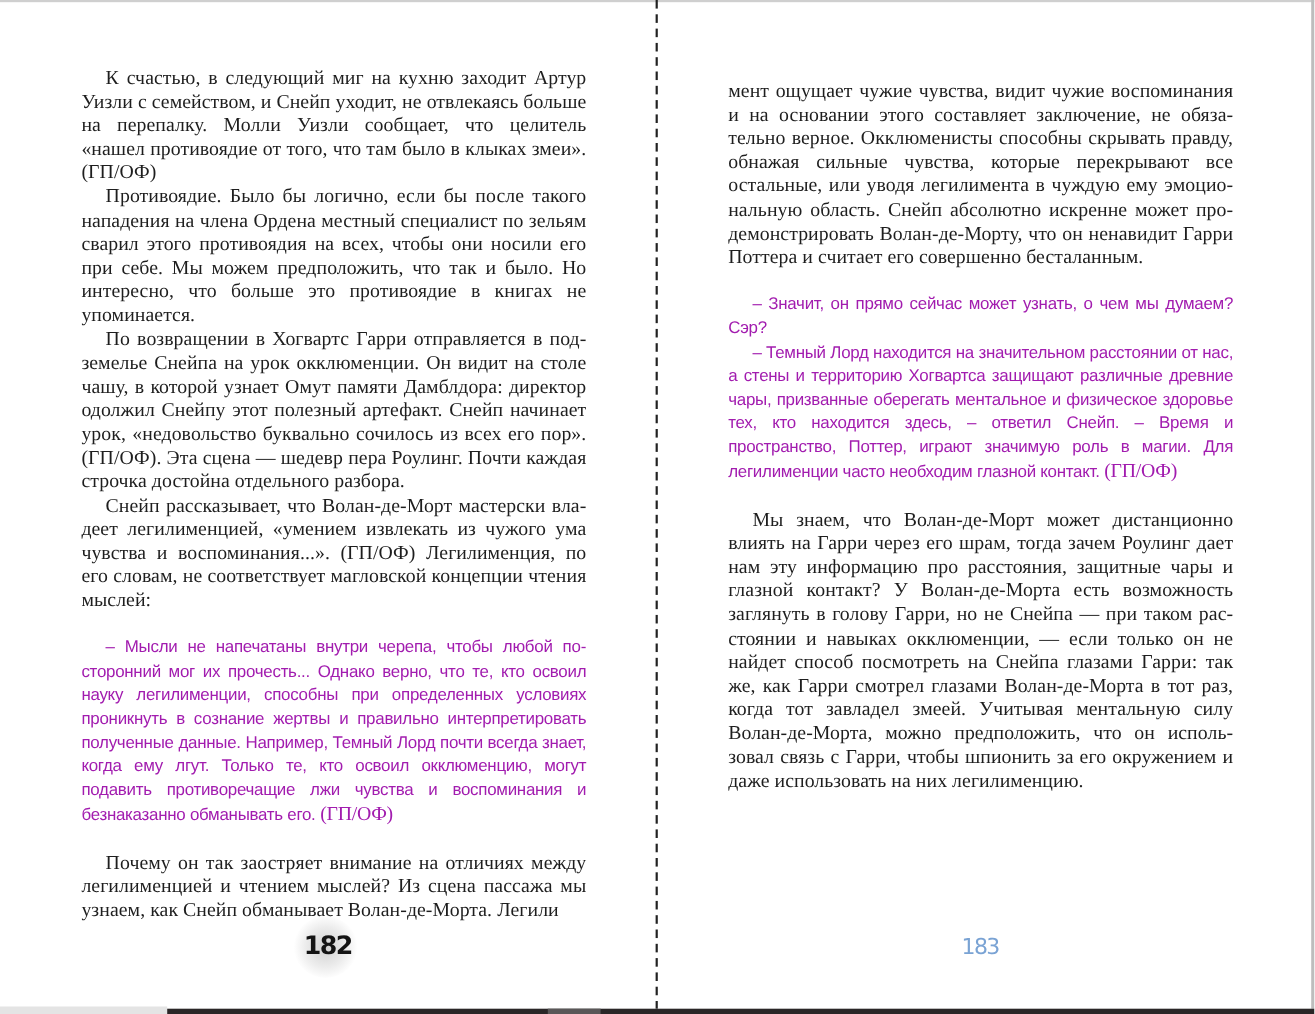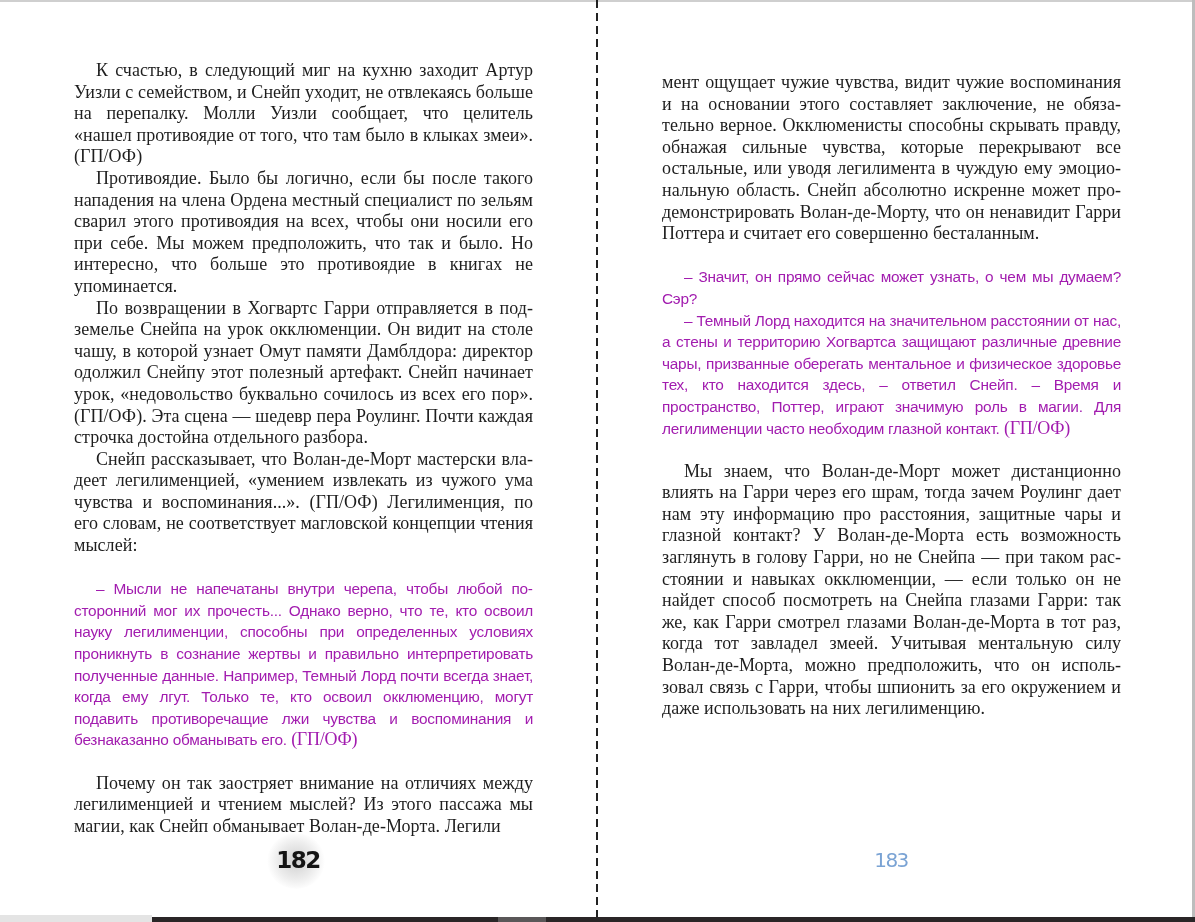--- a/index.html
+++ b/index.html
@@ -62,21 +62,21 @@
 
 <div class="page left">
   <div class="col">
     <p class="serif indent">К счастью, в следующий миг на кухню заходит Артур Уизли с семейством, и Снейп уходит, не отвлекаясь больше на перепалку. Молли Уизли сообщает, что целитель «нашел противоядие от того, что там было в клыках змеи». (ГП/ОФ)</p>
     <p class="serif indent">Противоядие. Было бы логично, если бы после такого нападения на члена Ордена местный специалист по зельям сварил этого противоядия на всех, чтобы они носили его при себе. Мы можем предположить, что так и было. Но интерес­но, что больше это противоядие в книгах не упоминается.</p>
     <p class="serif indent">По возвращении в Хогвартс Гарри отправляется в под­земелье Снейпа на урок окклюменции. Он видит на столе чашу, в которой узнает Омут памяти Дамблдора: директор одолжил Снейпу этот полезный артефакт. Снейп начинает урок, «недовольство буквально сочилось из всех его пор». (ГП/ОФ). Эта сцена — шедевр пера Роулинг. Почти каждая строчка достойна отдельного разбора.</p>
     <p class="serif indent">Снейп рассказывает, что Волан-де-Морт мастерски вла­деет легилименцией, «умением извлекать из чужого ума чувства и воспоминания...». (ГП/ОФ) Легилименция, по его словам, не соответствует магловской концепции чте­ния мыслей:</p>
     <div class="gap"></div>
     <p class="sans indent"><span>– Мысли не напечатаны внутри черепа, чтобы любой по­сторонний мог их прочесть... Однако верно, что те, кто освоил науку легилименции, способны при определенных условиях проникнуть в сознание жертвы и правильно интерпрети­ровать полученные данные. Например, Темный Лорд почти всегда знает, когда ему лгут. Только те, кто освоил окклю­менцию, могут подавить противоречащие лжи чувства и вос­поминания и безнаказанно обманывать его.</span><span class="src"> (ГП/ОФ)</span></p>
     <div class="gap"></div>
-    <p class="serif indent">Почему он так заостряет внимание на отличиях между легилименцией и чтением мыслей? Из этого пассажа мы магии, как Снейп обманывает Волан-де-Морта. Легили­</p>
+    <p class="serif indent">Почему он так заостряет внимание на отличиях между легилименцией и чтением мыслей? Из сцена пассажа мы узнаем, как Снейп обманывает Волан-де-Морта. Легили­</p>
   </div>
   <div class="page-num left-num"><span>182</span></div>
 </div>
 
 <div class="divider"></div>
 
 <div class="page right">
   <div class="col">
     <p class="serif">мент ощущает чужие чувства, видит чужие воспоминания и на основании этого составляет заключение, не обяза­тельно верное. Окклюменисты способны скрывать прав­ду, обнажая сильные чувства, которые перекрывают все остальные, или уводя легилимента в чуждую ему эмоцио­нальную область. Снейп абсолютно искренне может про­демонстрировать Волан-де-Морту, что он ненавидит Гарри Поттера и считает его совершенно бесталанным.</p>
     <div class="gap"></div>

